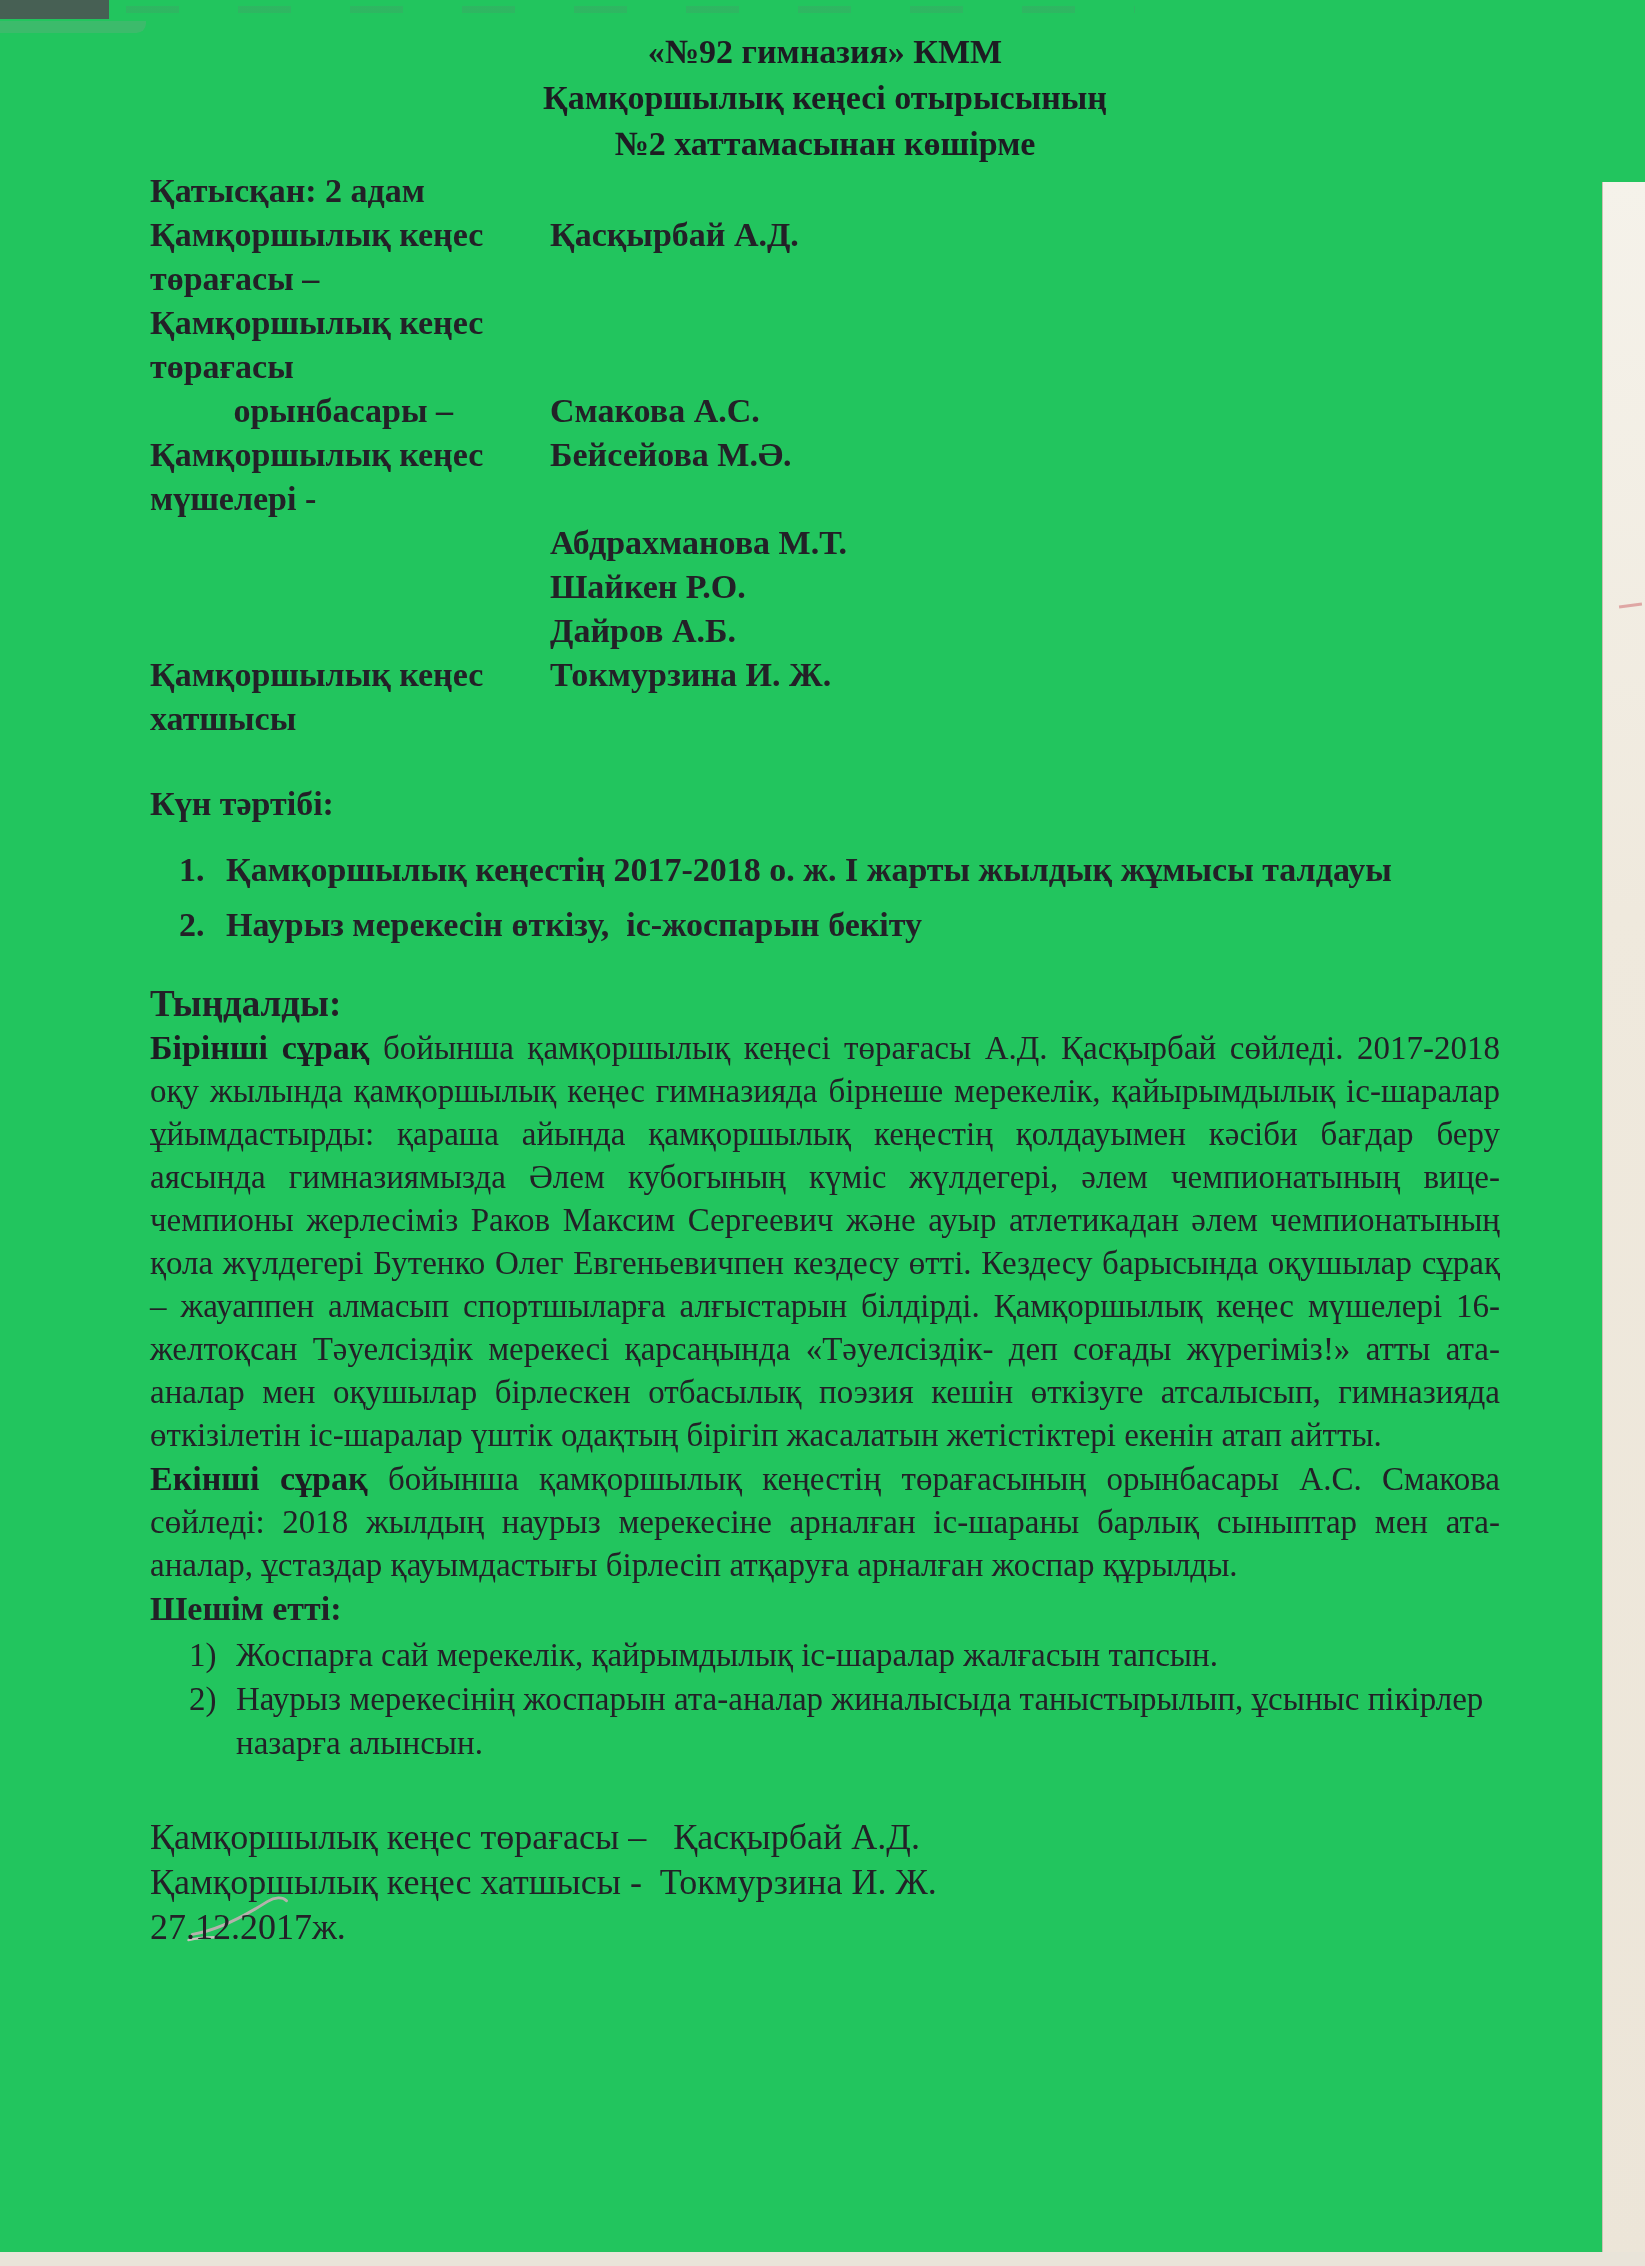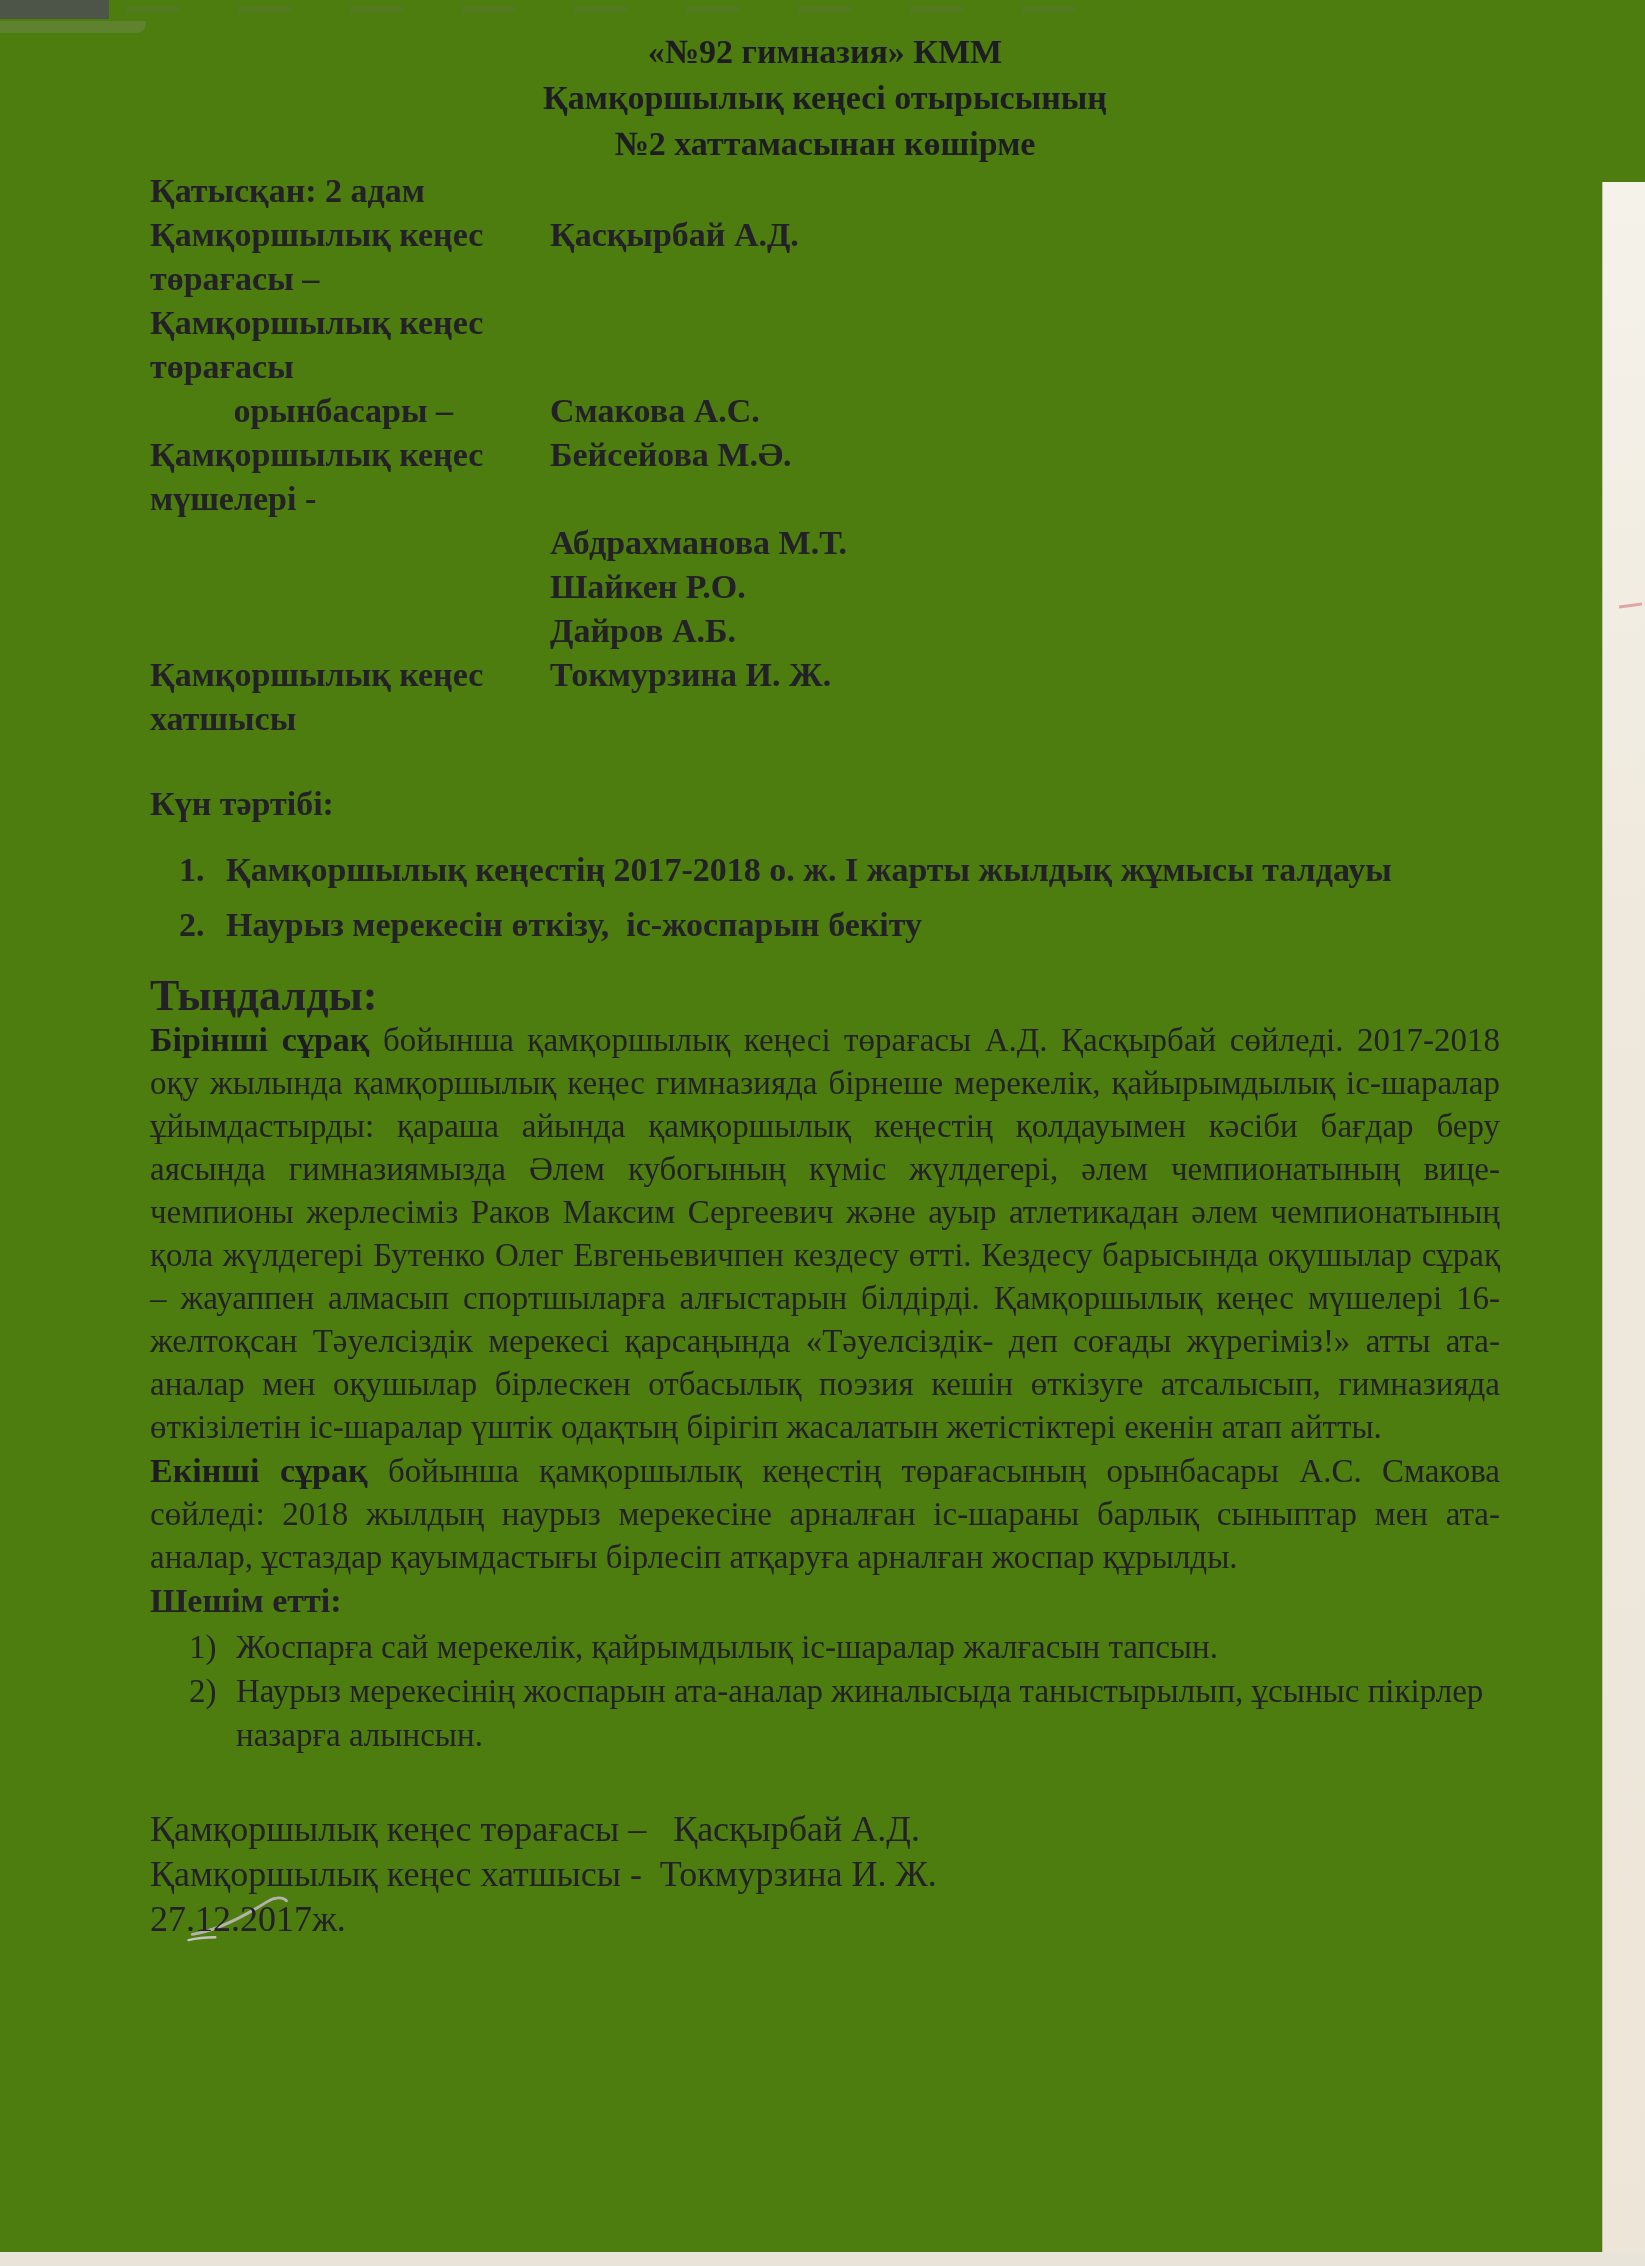--- a/index.html
+++ b/index.html
@@ -1,19 +1,19 @@
 <!DOCTYPE html>
 <html><head>
 <meta charset="utf-8">
 <style>
   html,body{margin:0;padding:0;}
   body{width:1646px;height:2267px;background:#ffffff;}
   .paper{
     position:relative;width:1646px;height:2267px;overflow:hidden;
-    background:#4d7c0f;
+    background:#22c55e;
     font-family:"Liberation Serif","DejaVu Serif",serif;
     color:#232127;
   }
   
   .corner-mark{position:absolute;top:0;left:0;width:109px;height:19.4px;background:#4e4e52;opacity:.85;}
   .corner-smear{position:absolute;top:21.3px;left:0;width:146px;height:11.6px;background:#9a9a9a;opacity:.22;border-radius:0 0 9.7px 0;}
   .top-dashes{position:absolute;top:5.8px;left:126px;width:1009px;height:6.8px;
     background:repeating-linear-gradient(90deg,rgba(110,110,115,.16) 0 53px,transparent 53px 112px);}
   .fold-strip{position:absolute;top:182px;right:0;width:43px;height:2084px;
     background:linear-gradient(180deg,#f5f2ea 0%,#efe9dd 35%,#ece5d8 100%);
@@ -28,21 +28,21 @@
   .attended{font-weight:bold;font-size:34px;line-height:44px;margin-top:1.9px;}
   .roster-row{display:flex;font-weight:bold;font-size:34px;line-height:44px;}
   .r-label{width:400px;flex:0 0 400px;}
   .r-label.indent{text-align:center;padding-right:13.6px;box-sizing:border-box;}
   .r-name{flex:1;}
   .agenda-heading{font-weight:bold;font-size:34px;line-height:44px;margin-top:41px;}
   .agenda-list{margin:19.4px 0 0 29px;}
   .agenda-item{display:flex;font-weight:bold;font-size:34px;line-height:49px;margin-bottom:5.8px;}
   .a-num{flex:0 0 47px;}
   .a-text{flex:1;white-space:pre-wrap;}
-  .heard-heading{margin-top:25px;font-weight:bold;font-size:44px;line-height:44px;}
+  .heard-heading{margin-top:33px;font-weight:bold;font-size:37px;line-height:44px;}
   .body-par{margin:0;font-size:33px;line-height:43px;text-align:justify;}
   .body-par b{font-size:34px;color:#1d1c22;}
   .decision-heading{font-weight:bold;font-size:34px;line-height:44px;}
   .decision-list{margin:1.9px 0 0 39px;}
   .decision-item{display:flex;font-size:33px;line-height:44px;}
   .d-num{flex:0 0 47px;}
   .d-text{flex:1;}
   .sig-block{margin-top:50px;font-size:36px;line-height:45px;}
   .sig-line{white-space:pre-wrap;}
 </style>

